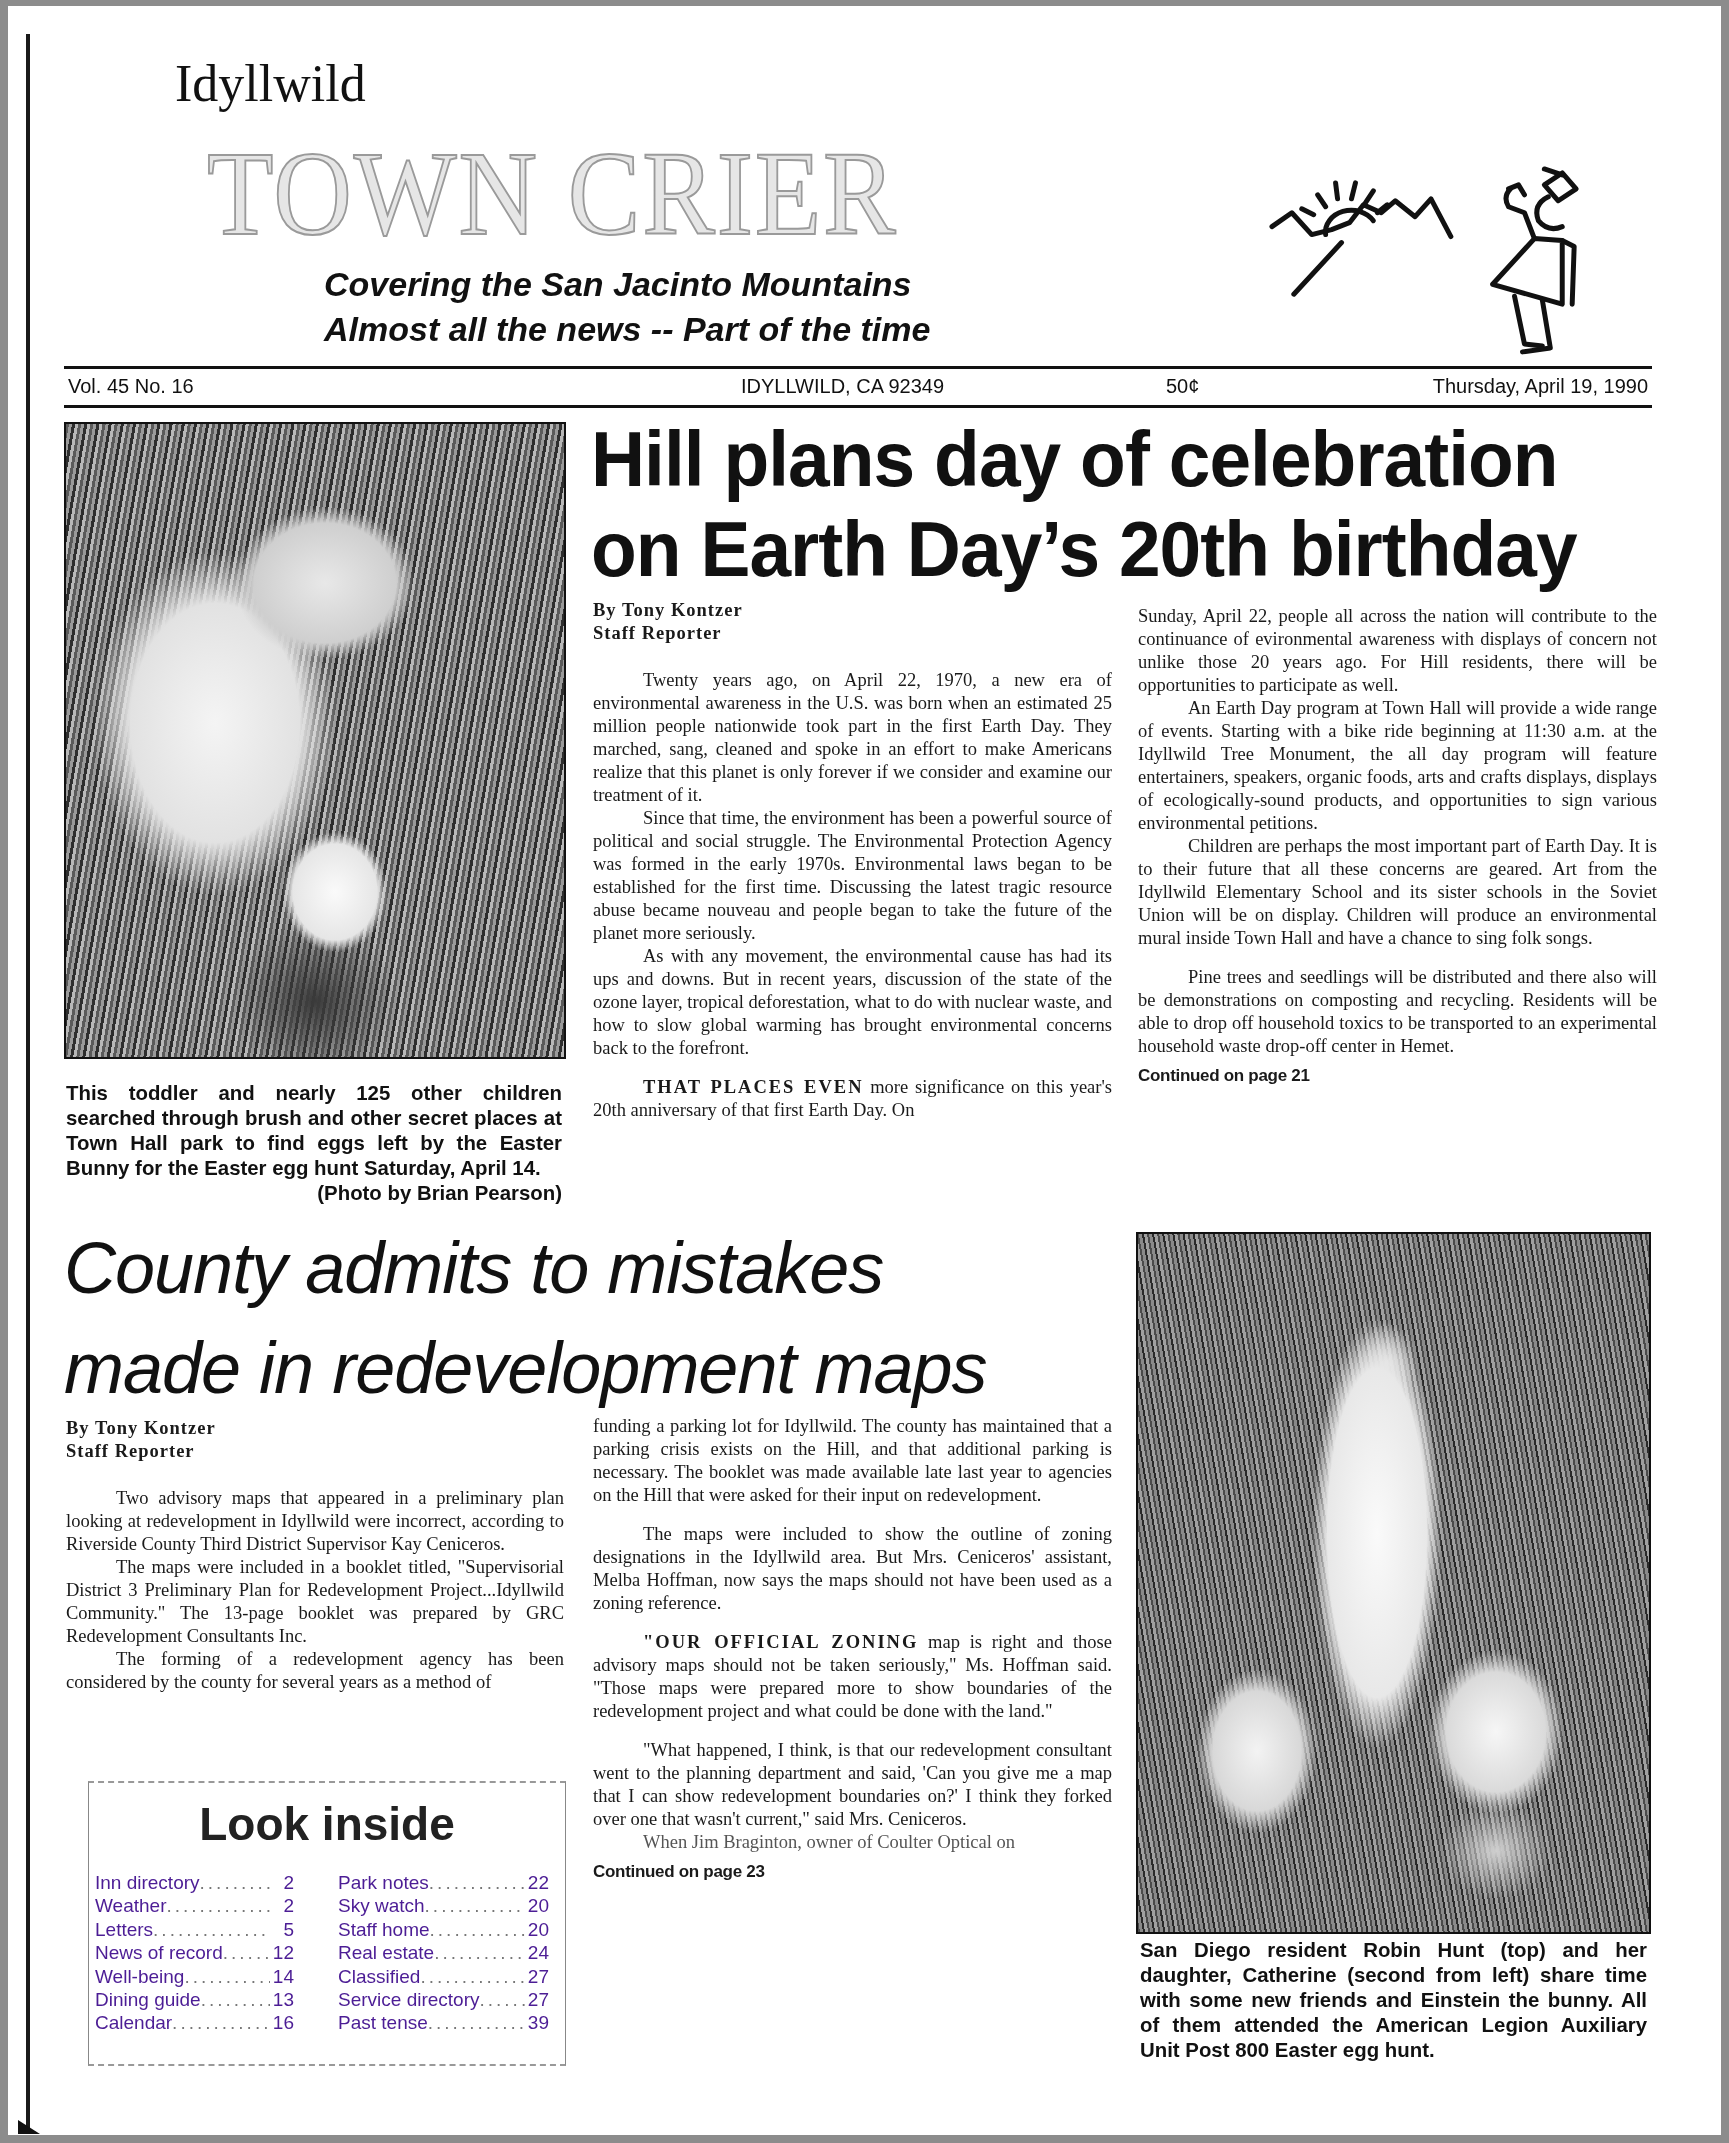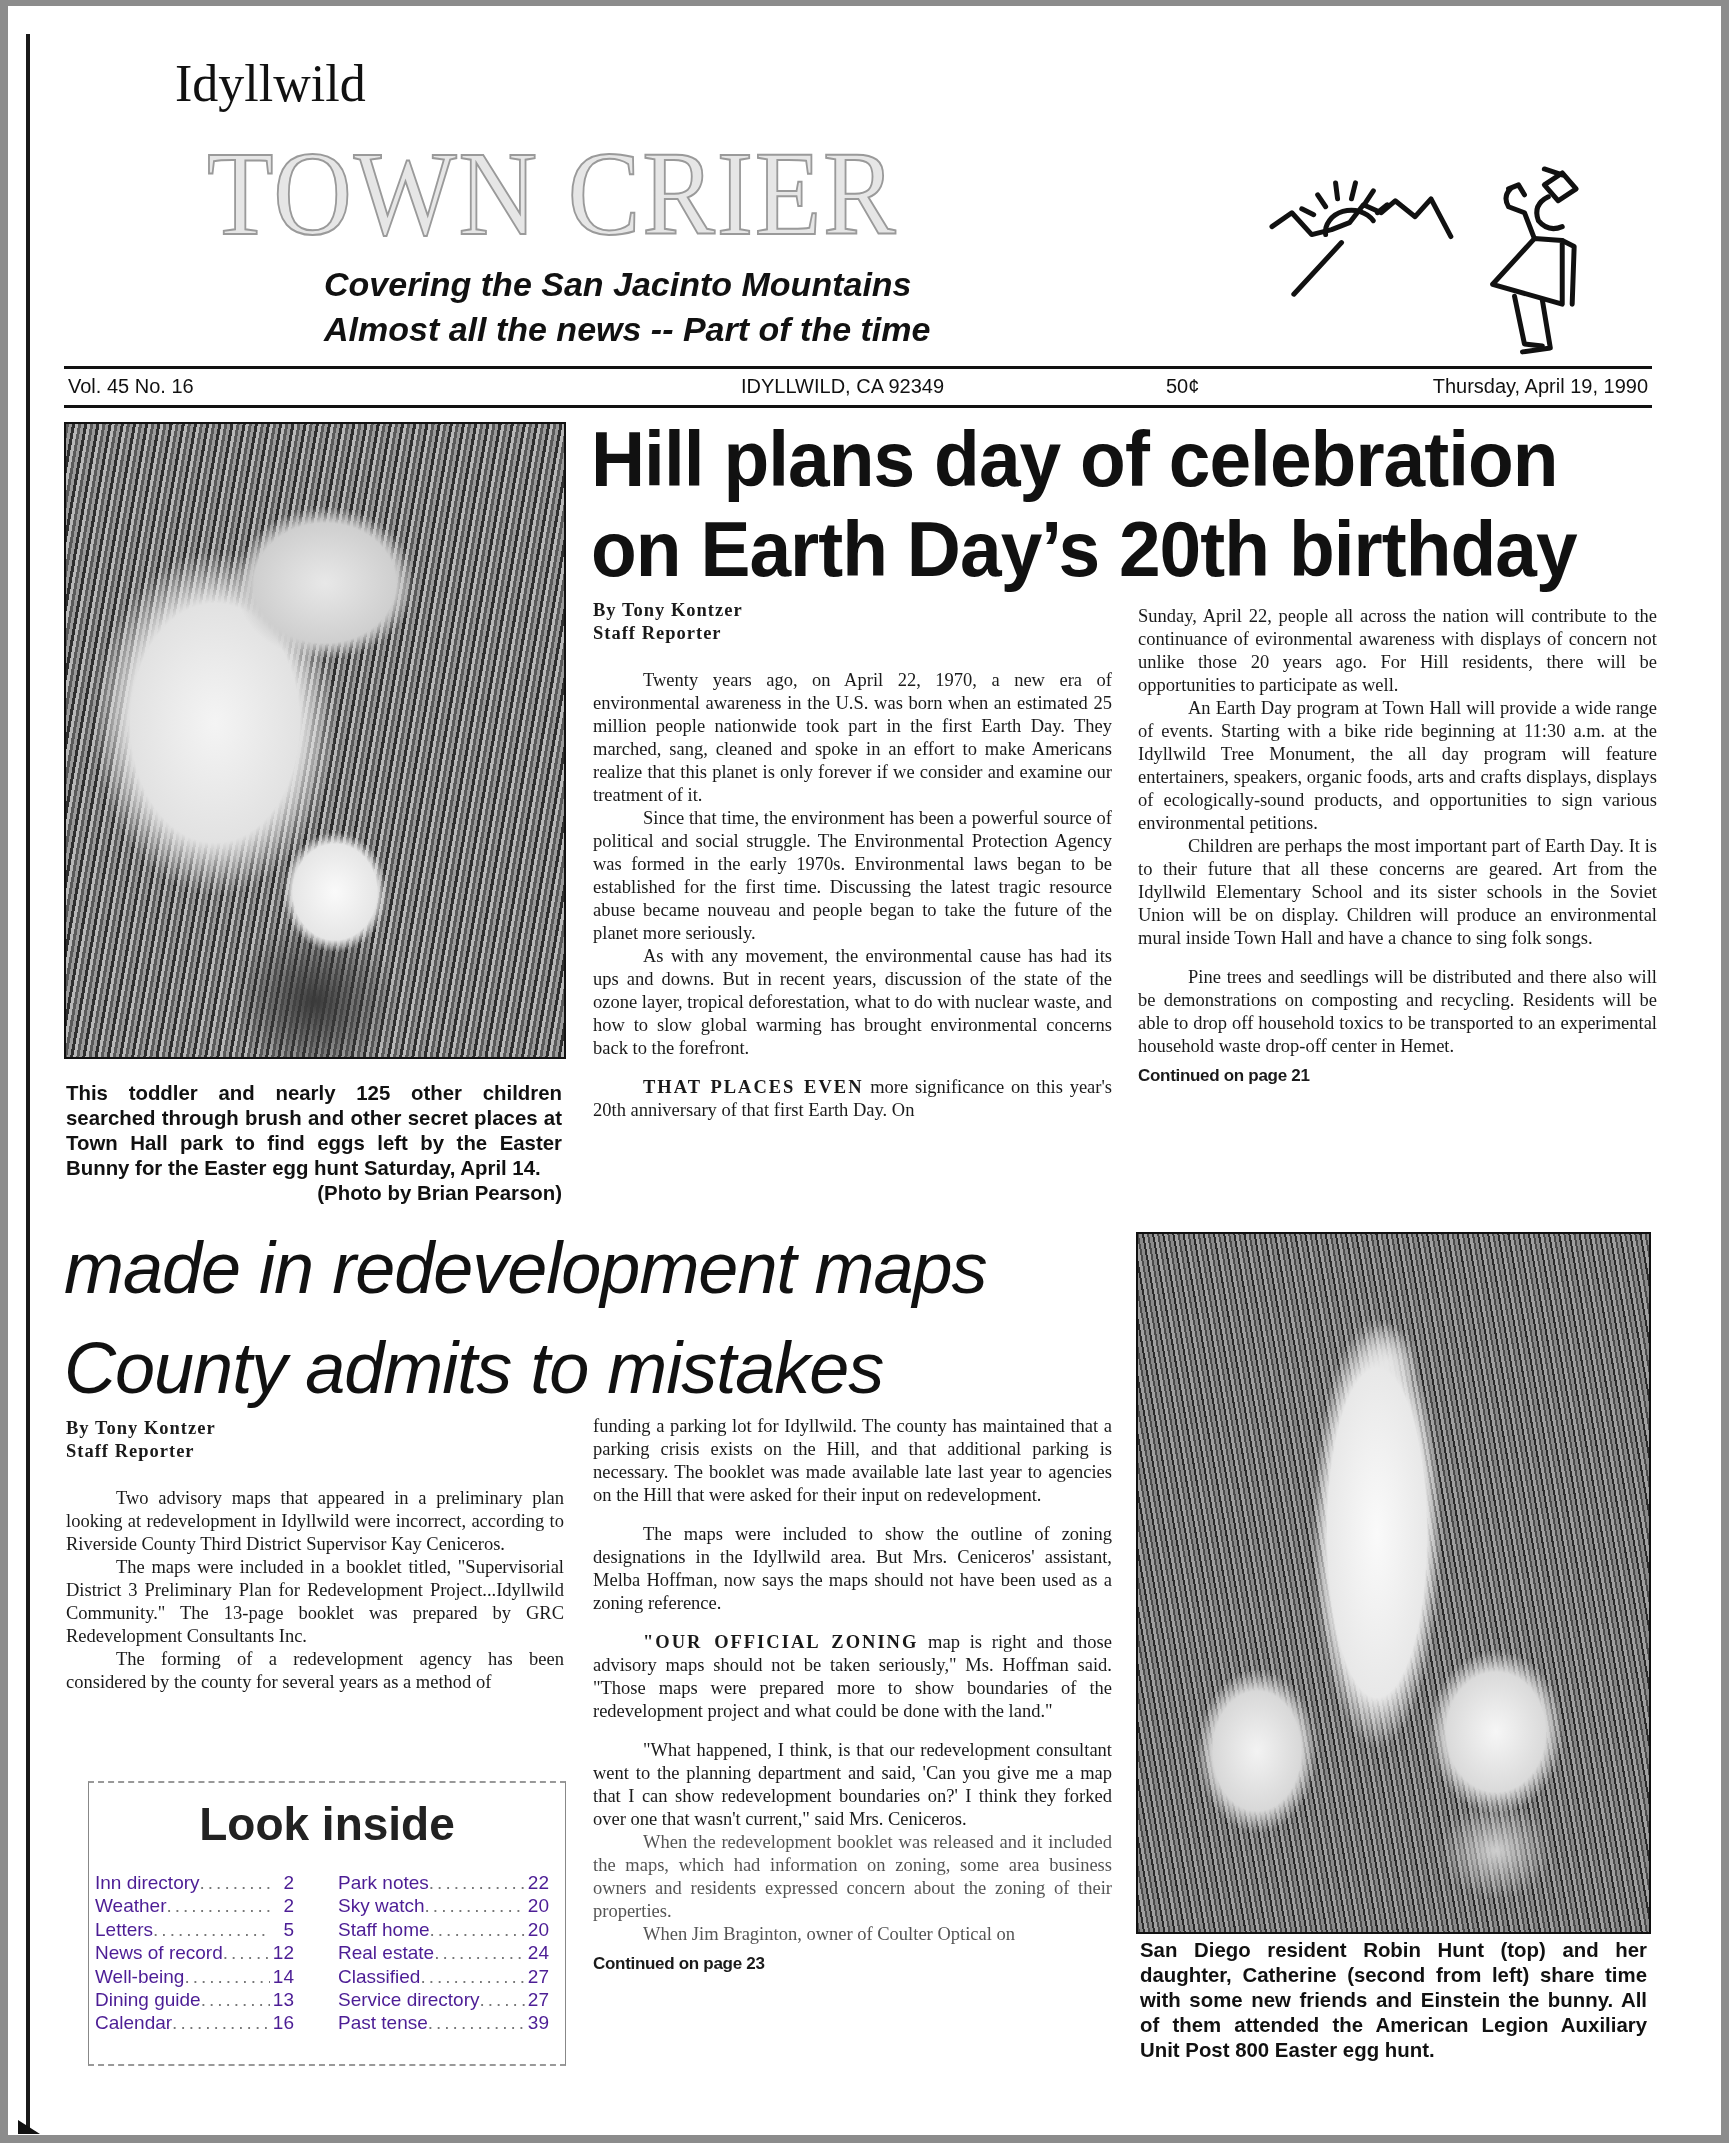--- a/index.html
+++ b/index.html
@@ -210,40 +210,39 @@
 
   <div class="col col-a2">
     <p class="noindent">Sunday, April 22, people all across the nation will contribute to the continuance of evironmental awareness with displays of concern not unlike those 20 years ago. For Hill residents, there will be opportunities to participate as well.</p>
     <p>An Earth Day program at Town Hall will provide a wide range of events. Starting with a bike ride beginning at 11:30 a.m. at the Idyllwild Tree Monument, the all day program will feature entertainers, speakers, organic foods, arts and crafts displays, displays of ecologically-sound products, and opportunities to sign various environmental petitions.</p>
     <p>Children are perhaps the most important part of Earth Day. It is to their future that all these concerns are geared. Art from the Idyllwild Elementary School and its sister schools in the Soviet Union will be on display. Children will produce an environmental mural inside Town Hall and have a chance to sing folk songs.</p>
     <p class="gap">Pine trees and seedlings will be distributed and there also will be demonstrations on composting and recycling. Residents will be able to drop off household toxics to be transported to an experimental household waste drop-off center in Hemet.</p>
     <div class="cont">Continued on page 21</div>
   </div>
 
   <div class="headline2">
+    <div>County admits to mistakes</div>
     <div>made in redevelopment maps</div>
-    <div>County admits to mistakes</div>
   </div>
 
   <div class="col col-b1">
     <p class="byline">
       <span>By Tony Kontzer</span>
       <span>Staff Reporter</span>
     </p>
     <p>Two advisory maps that appeared in a preliminary plan looking at redevelopment in Idyllwild were incorrect, according to Riverside County Third District Supervisor Kay Ceniceros.</p>
     <p>The maps were included in a booklet titled, "Supervisorial District 3 Preliminary Plan for Redevelopment Project...Idyllwild Community." The 13-page booklet was prepared by GRC Redevelopment Consultants Inc.</p>
     <p>The forming of a redevelopment agency has been considered by the county for several years as a method of</p>
   </div>
 
   <div class="col col-b2">
     <p class="noindent">funding a parking lot for Idyllwild. The county has maintained that a parking crisis exists on the Hill, and that additional parking is necessary. The booklet was made available late last year to agencies on the Hill that were asked for their input on redevelopment.</p>
     <p class="gap">The maps were included to show the outline of zoning designations in the Idyllwild area. But Mrs. Ceniceros' assistant, Melba Hoffman, now says the maps should not have been used as a zoning reference.</p>
     <p class="gap"><span class="lead-in">"OUR OFFICIAL ZONING</span><span> map is right and those advisory maps should not be taken seriously," Ms. Hoffman said. "Those maps were prepared more to show boundaries of the redevelopment project and what could be done with the land."</span></p>
     <p class="gap">"What happened, I think, is that our redevelopment consultant went to the planning department and said, 'Can you give me a map that I can show redevelopment boundaries on?' I think they forked over one that wasn't current," said Mrs. Ceniceros.</p>
-    <p class="faded">When the redevelopment booklet was released and it included the maps, which had information on zoning, some area business owners and residents expressed concern about the zoning of their properties.</p>
     <p class="faded">When Jim Braginton, owner of Coulter Optical on</p>
     <div class="cont">Continued on page 23</div>
   </div>
 
   <div class="look-box">
     <div class="look-title">Look inside</div>
     <div class="look-col left">
       <div class="look-row">
           <span class="lbl">Inn directory</span>
           <span class="dots"></span>

